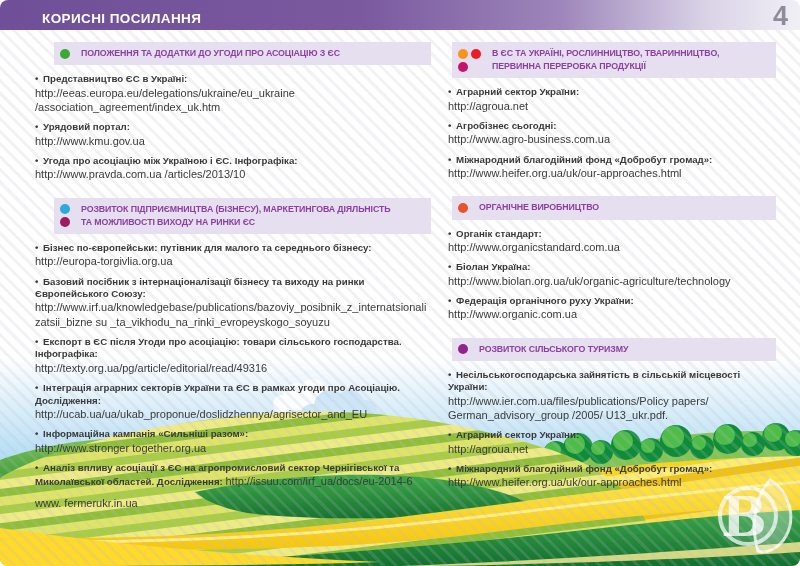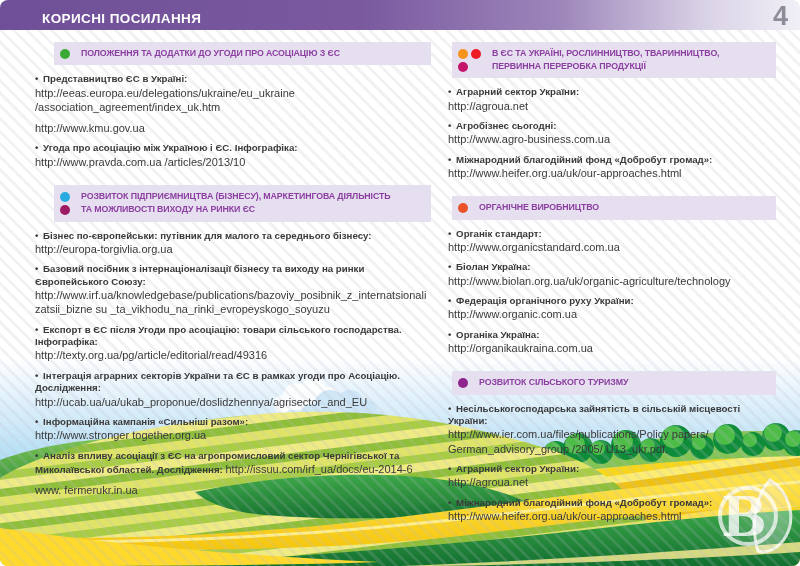--- a/index.html
+++ b/index.html
@@ -174,20 +174,21 @@
                 <span class="dot" style="background: rgb(58, 170, 53);"></span>
               </span>
               <span class="htext">ПОЛОЖЕННЯ ТА ДОДАТКИ ДО УГОДИ ПРО АСОЦІАЦІЮ З ЄС</span>
             </div>
           </div>
           <div class="item">
             <div class="ilabel"><span class="bullet">•</span> <span class="lbl">Представництво ЄС в Україні:</span></div>
             <div class="iurl">http://eeas.europa.eu/delegations/ukraine/eu_ukraine /association_agreement/index_uk.htm</div>
           </div>
           <div class="item">
+            <div class="ilabel"><span class="bullet">•</span> <span class="lbl">Урядовий портал:</span></div>
             <div class="iurl">http://www.kmu.gov.ua</div>
           </div>
           <div class="item">
             <div class="ilabel"><span class="bullet">•</span> <span class="lbl">Угода про асоціацію між Україною і ЄС. Інфографіка:</span></div>
             <div class="iurl">http://www.pravda.com.ua /articles/2013/10</div>
           </div>
         </div>
         <div class="sec">
           <div class="sec-header">
             <div class="hline">
@@ -275,24 +276,20 @@
             <div class="iurl">http://www.organicstandard.com.ua</div>
           </div>
           <div class="item">
             <div class="ilabel"><span class="bullet">•</span> <span class="lbl">Біолан Україна:</span></div>
             <div class="iurl">http://www.biolan.org.ua/uk/organic-agriculture/technology</div>
           </div>
           <div class="item">
             <div class="ilabel"><span class="bullet">•</span> <span class="lbl">Федерація органічного руху України:</span></div>
             <div class="iurl">http://www.organic.com.ua</div>
           </div>
-          <div class="item">
-            <div class="ilabel"><span class="bullet">•</span> <span class="lbl">Органіка Україна:</span></div>
-            <div class="iurl">http://organikaukraina.com.ua</div>
-          </div>
         </div>
         <div class="sec">
           <div class="sec-header">
             <div class="hline">
               <span class="dots" style="min-width: 13px;">
                 <span class="dot" style="background: rgb(142, 37, 143);"></span>
               </span>
               <span class="htext">РОЗВИТОК СІЛЬСЬКОГО ТУРИЗМУ</span>
             </div>
           </div>

